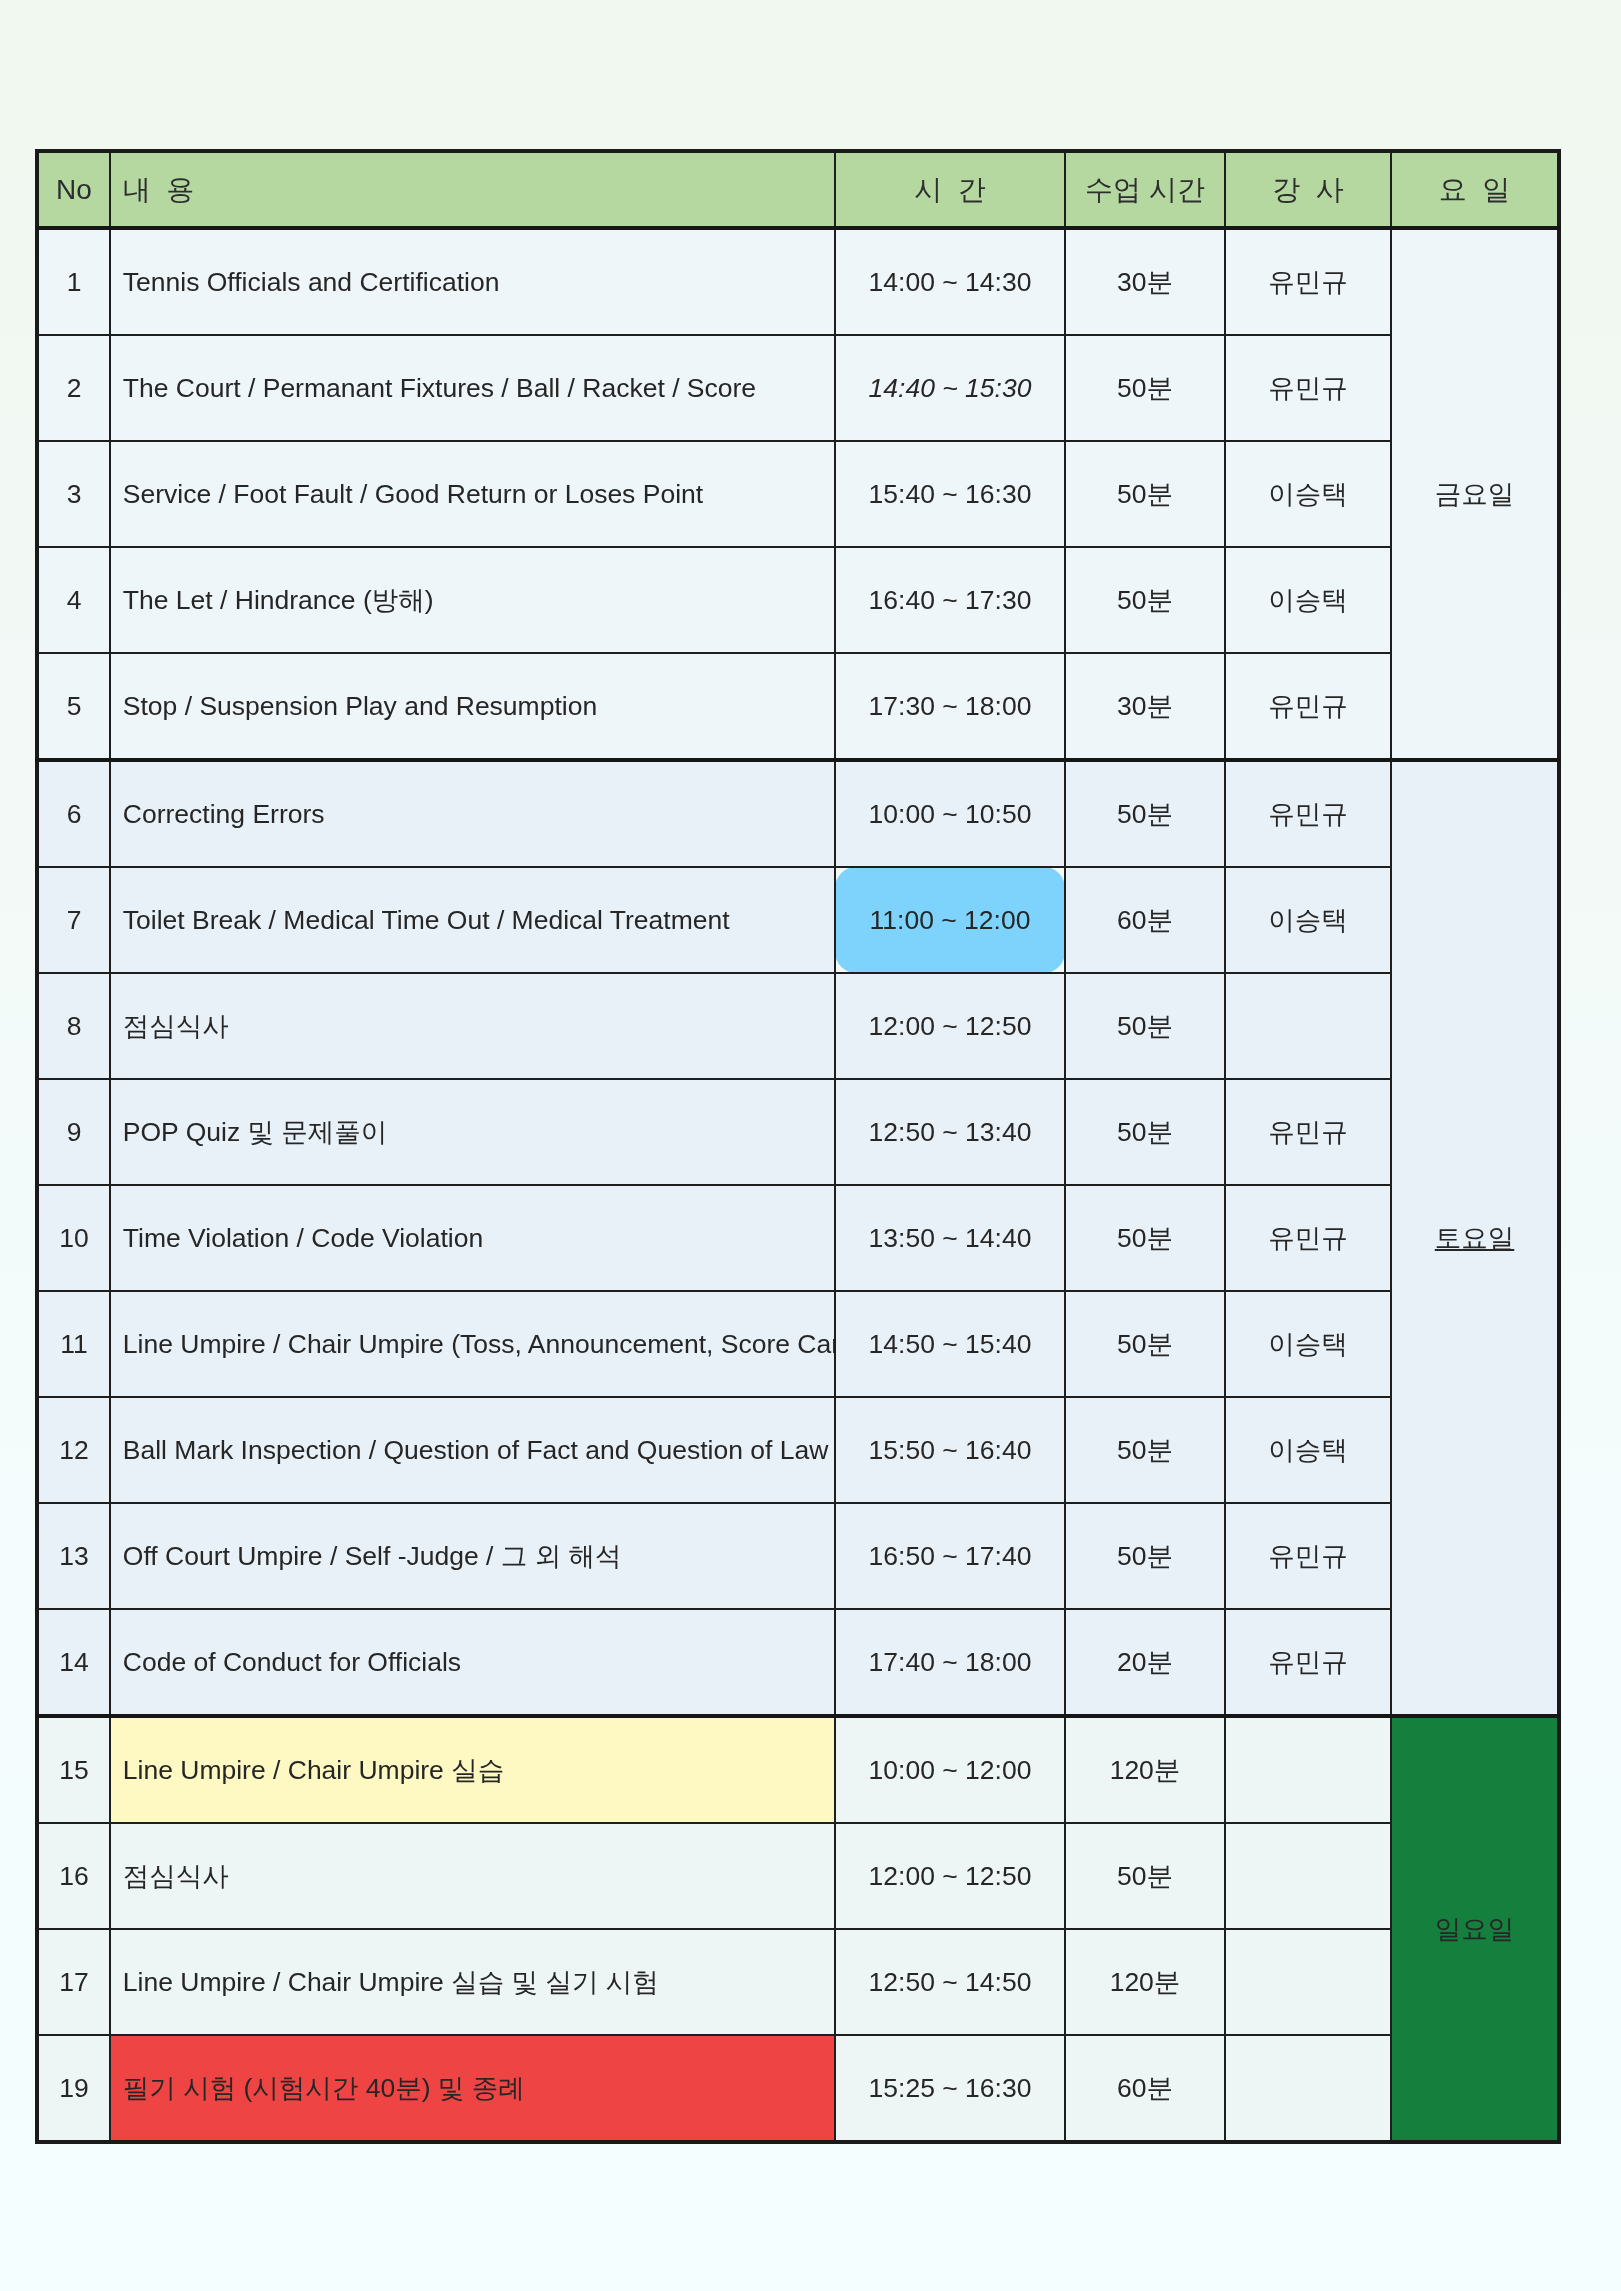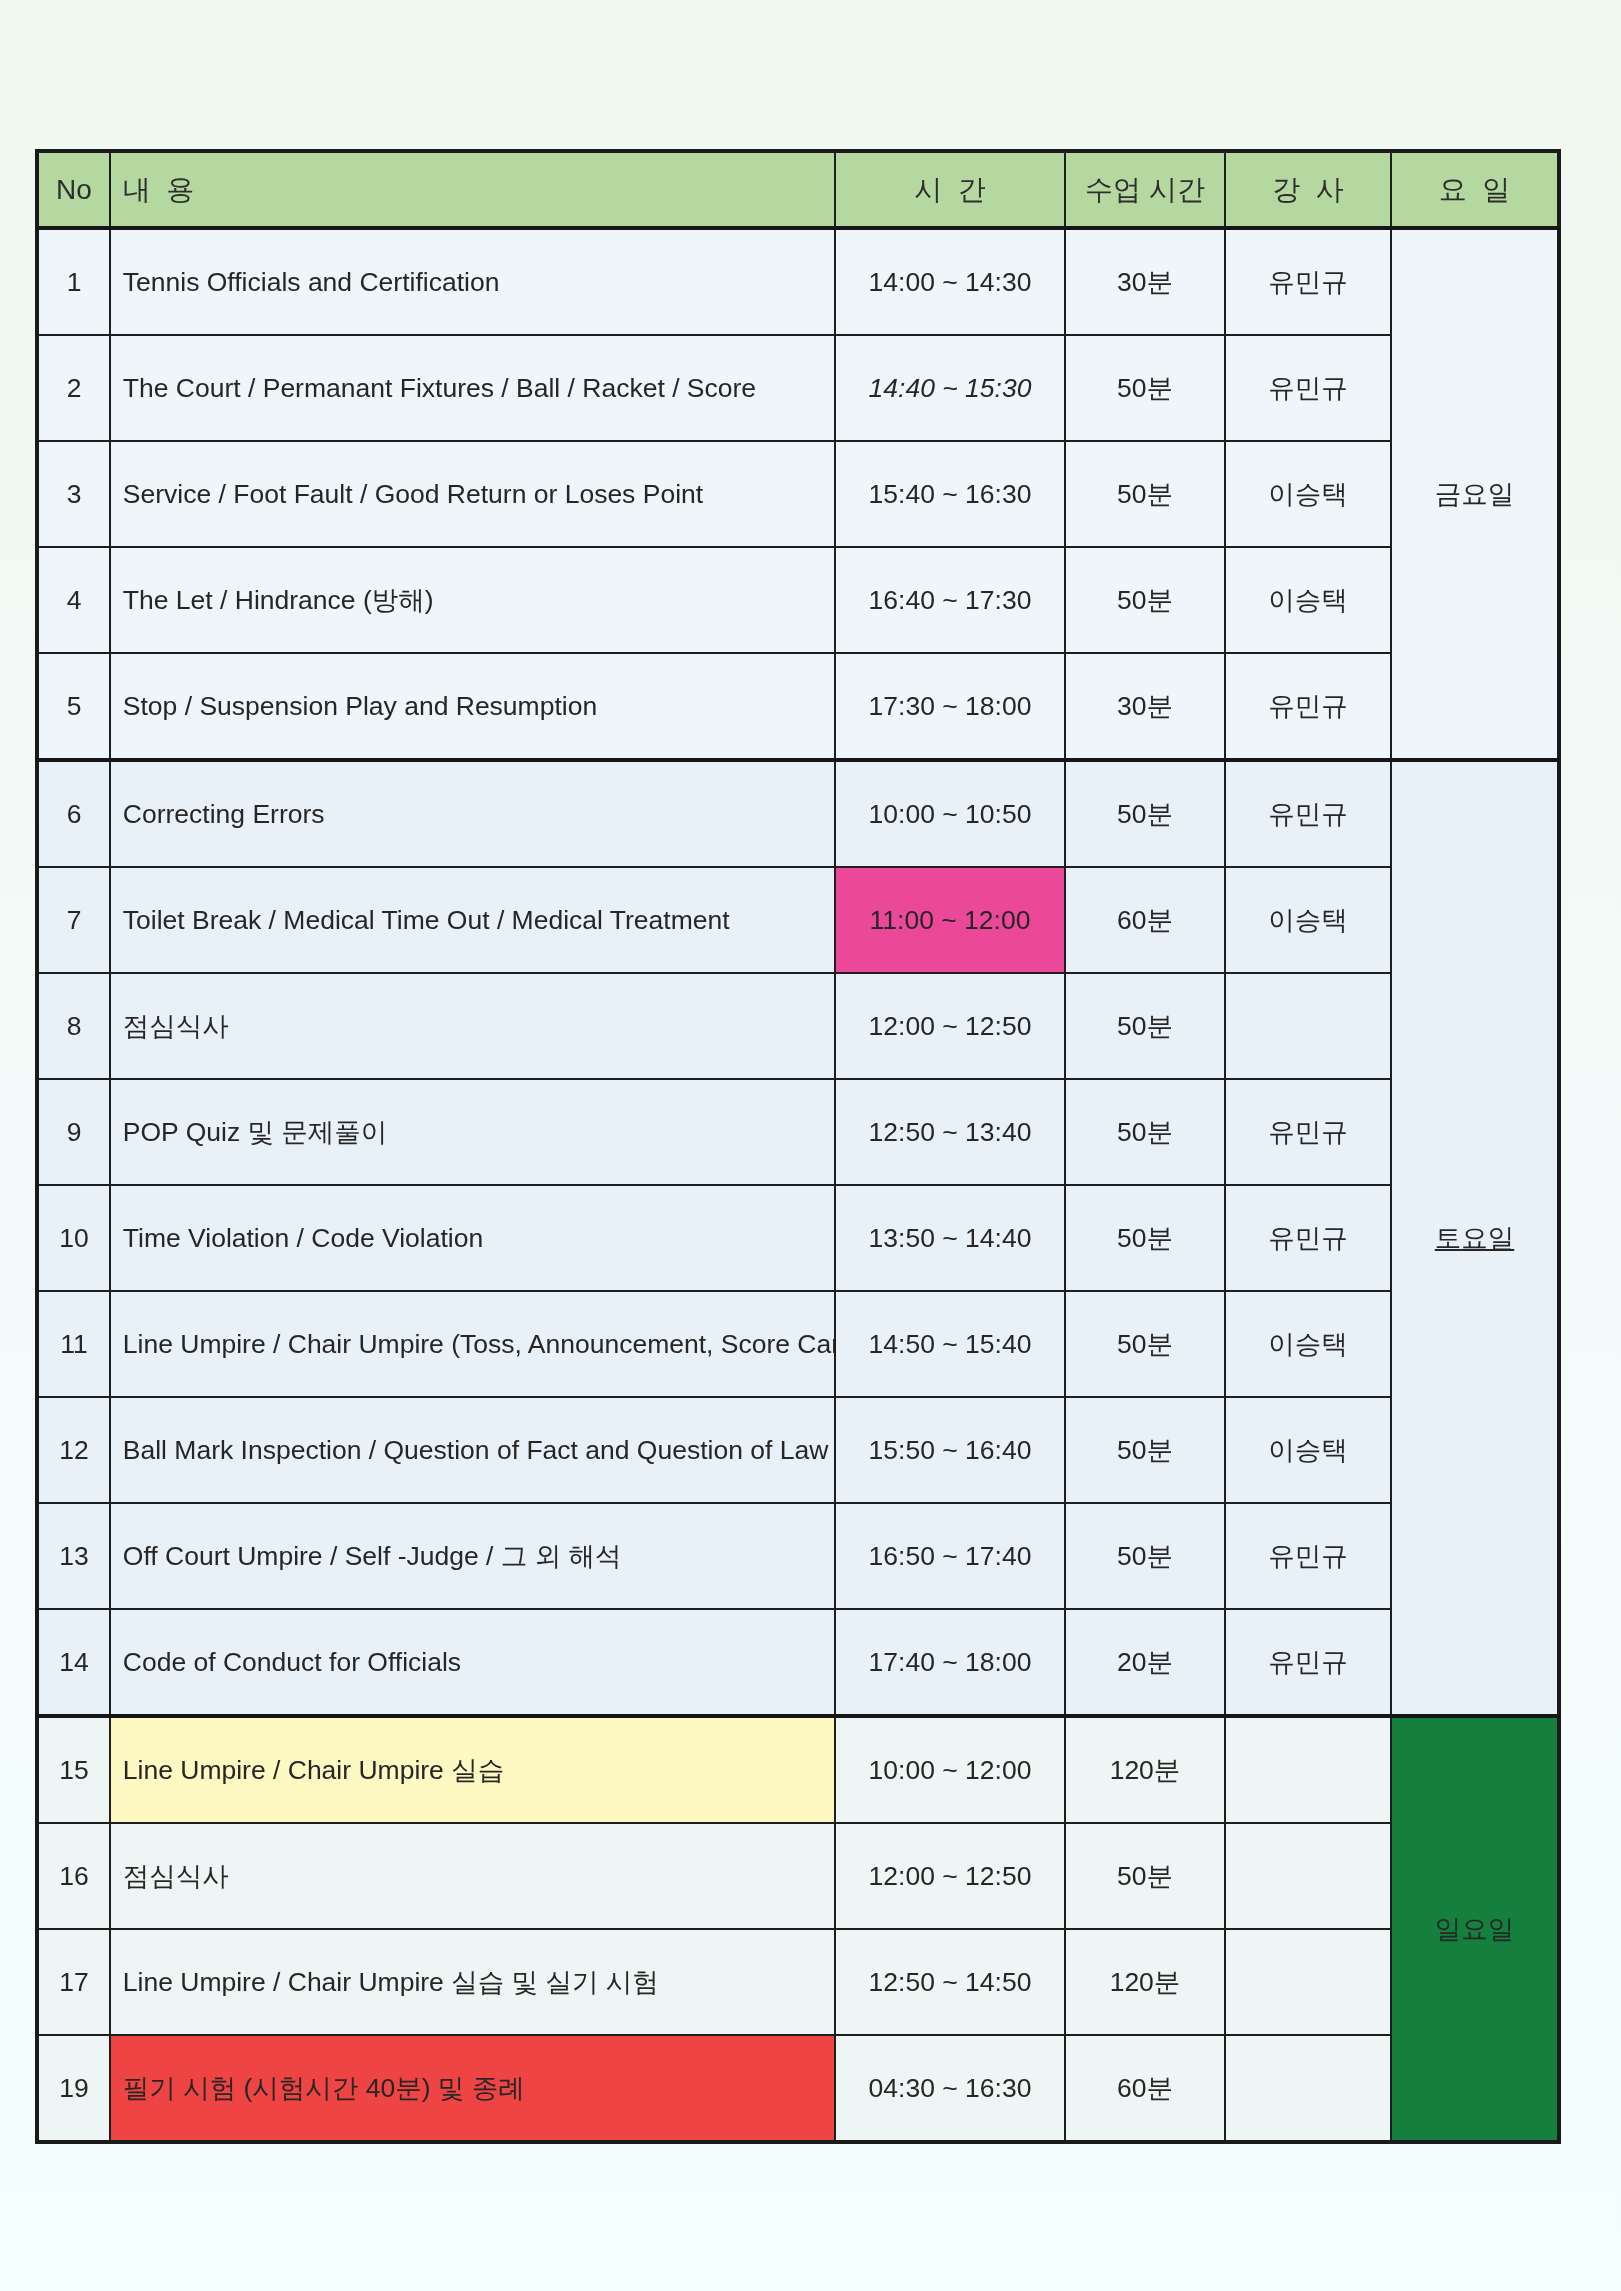--- a/index.html
+++ b/index.html
@@ -117,21 +117,21 @@
           <td class="c-no" style="background: rgb(232, 241, 247);">6</td>
           <td class="c-content" style="background: rgb(232, 241, 247);">Correcting Errors</td>
           <td class="c-time" style="background: rgb(232, 241, 247);">10:00 ~ 10:50</td>
           <td class="c-dur" style="background: rgb(232, 241, 247);">50분</td>
           <td class="c-inst" style="background: rgb(232, 241, 247);">유민규</td>
           <td class="c-day" rowspan="9" style="background: rgb(232, 241, 247); text-decoration: underline;">토요일</td>
         </tr>
         <tr>
           <td class="c-no" style="background: rgb(232, 241, 247);">7</td>
           <td class="c-content" style="background: rgb(232, 241, 247);">Toilet Break / Medical Time Out / Medical Treatment</td>
-          <td class="c-time" style="background: #ec4899;">11:00 ~ 12:00</td>
+          <td class="c-time" style="background: #7dd3fc; border-radius: 21px;">11:00 ~ 12:00</td>
           <td class="c-dur" style="background: rgb(232, 241, 247);">60분</td>
           <td class="c-inst" style="background: rgb(232, 241, 247);">이승택</td>
         </tr>
         <tr>
           <td class="c-no" style="background: rgb(232, 241, 247);">8</td>
           <td class="c-content" style="background: rgb(232, 241, 247);">점심식사</td>
           <td class="c-time" style="background: rgb(232, 241, 247);">12:00 ~ 12:50</td>
           <td class="c-dur" style="background: rgb(232, 241, 247);">50분</td>
           <td class="c-inst" style="background: rgb(232, 241, 247);"></td>
         </tr>
@@ -195,20 +195,20 @@
         <tr>
           <td class="c-no" style="background: rgb(237, 245, 245);">17</td>
           <td class="c-content" style="background: rgb(237, 245, 245);">Line Umpire / Chair Umpire 실습 및 실기 시험</td>
           <td class="c-time" style="background: rgb(237, 245, 245);">12:50 ~ 14:50</td>
           <td class="c-dur" style="background: rgb(237, 245, 245);">120분</td>
           <td class="c-inst" style="background: rgb(237, 245, 245);"></td>
         </tr>
         <tr>
           <td class="c-no" style="background: rgb(237, 245, 245);">19</td>
           <td class="c-content" style="background: #ef4444; margin-top: 20px;">필기 시험 (시험시간 40분) 및 종례</td>
-          <td class="c-time" style="background: rgb(237, 245, 245);">04:30 ~ 16:30</td>
+          <td class="c-time" style="background: rgb(237, 245, 245);">15:25 ~ 16:30</td>
           <td class="c-dur" style="background: rgb(237, 245, 245);">60분</td>
           <td class="c-inst" style="background: rgb(237, 245, 245);"></td>
         </tr>
       </tbody>
   </table>
 </div>
 
 
 </body></html>

